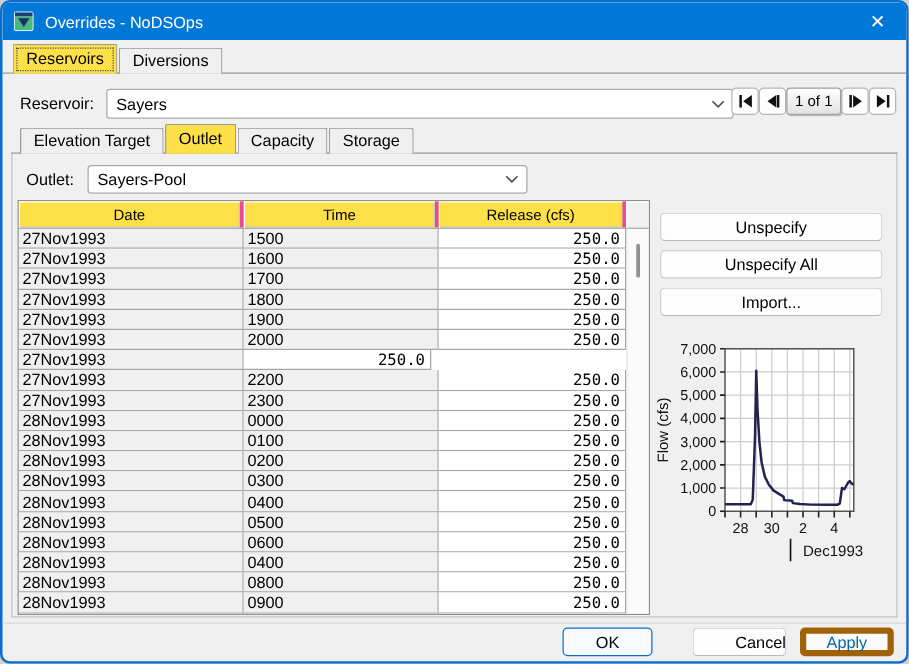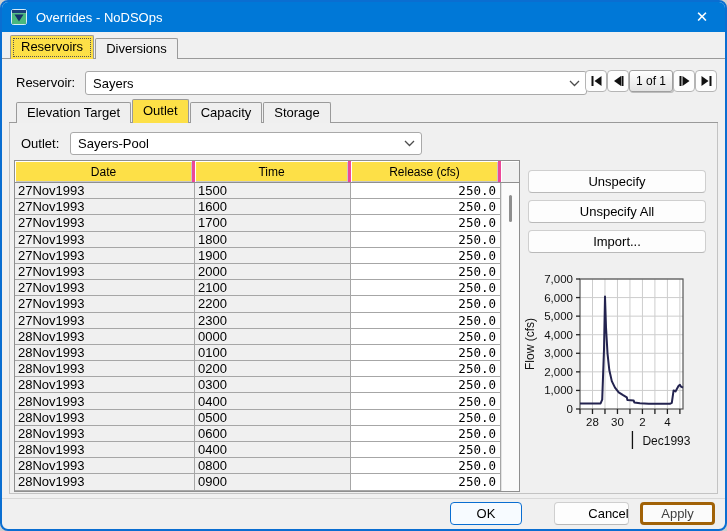--- a/index.html
+++ b/index.html
@@ -52,21 +52,21 @@
   .headgutter{width:18px;background:#f0f0f0;box-shadow:inset 1px 1px 0 #ffffff;}
   
   .act-btn{position:absolute;left:526px;width:178px;height:23px;background:#fdfdfd;border:1px solid #cfcfcf;border-bottom-color:#b9b9b9;border-radius:4px;font-size:13px;display:flex;align-items:center;justify-content:center;color:#000;}
   
   .chart-box{position:absolute;left:514px;top:264px;width:212px;height:190px;}
   
   .footer-sep{position:absolute;left:0;right:0;top:496px;height:1px;background:#d8d8d8;}
   .btn{position:absolute;top:500px;height:23px;border-radius:4px;font-size:13px;display:flex;align-items:center;justify-content:center;}
   .btn-ok{left:448px;width:72px;background:#f7fbff;border:1px solid #0a6ed1;color:#000;}
   .btn-cancel{left:552px;width:75px;background:#fdfdfd;border:1px solid #cfcfcf;border-bottom-color:#b9b9b9;color:#000;padding-left:40px;}
-  .btn-apply{left:638px;width:75px;background:#fbfbfb;border:3px solid #a16207;color:#404040;}
+  .btn-apply{left:638px;width:75px;background:#fbfbfb;border:5px solid #a16207;color:#0369a1;}
 </style>
 </head>
 <body>
 
 <div class="window">
 
   <div class="titlebar">
     <svg class="app-icon" viewBox="0 0 16 16">
       <rect x="0.5" y="0.5" width="15" height="15" rx="2" fill="#bfe6cf" stroke="#d7ecf9"></rect>
       <rect x="1" y="1" width="14" height="3.2" fill="#1c3f77"></rect>
@@ -176,21 +176,20 @@
             <div class="td c-time">1900</div>
             <div class="td c-rel">250.0</div>
           </div>
           <div class="tr">
             <div class="td c-date">27Nov1993</div>
             <div class="td c-time">2000</div>
             <div class="td c-rel">250.0</div>
           </div>
           <div class="tr">
             <div class="td c-date">27Nov1993</div>
-            <div class="td c-time">2100</div>
             <div class="td c-rel">250.0</div>
           </div>
           <div class="tr">
             <div class="td c-date">27Nov1993</div>
             <div class="td c-time">2200</div>
             <div class="td c-rel">250.0</div>
           </div>
           <div class="tr">
             <div class="td c-date">27Nov1993</div>
             <div class="td c-time">2300</div>

